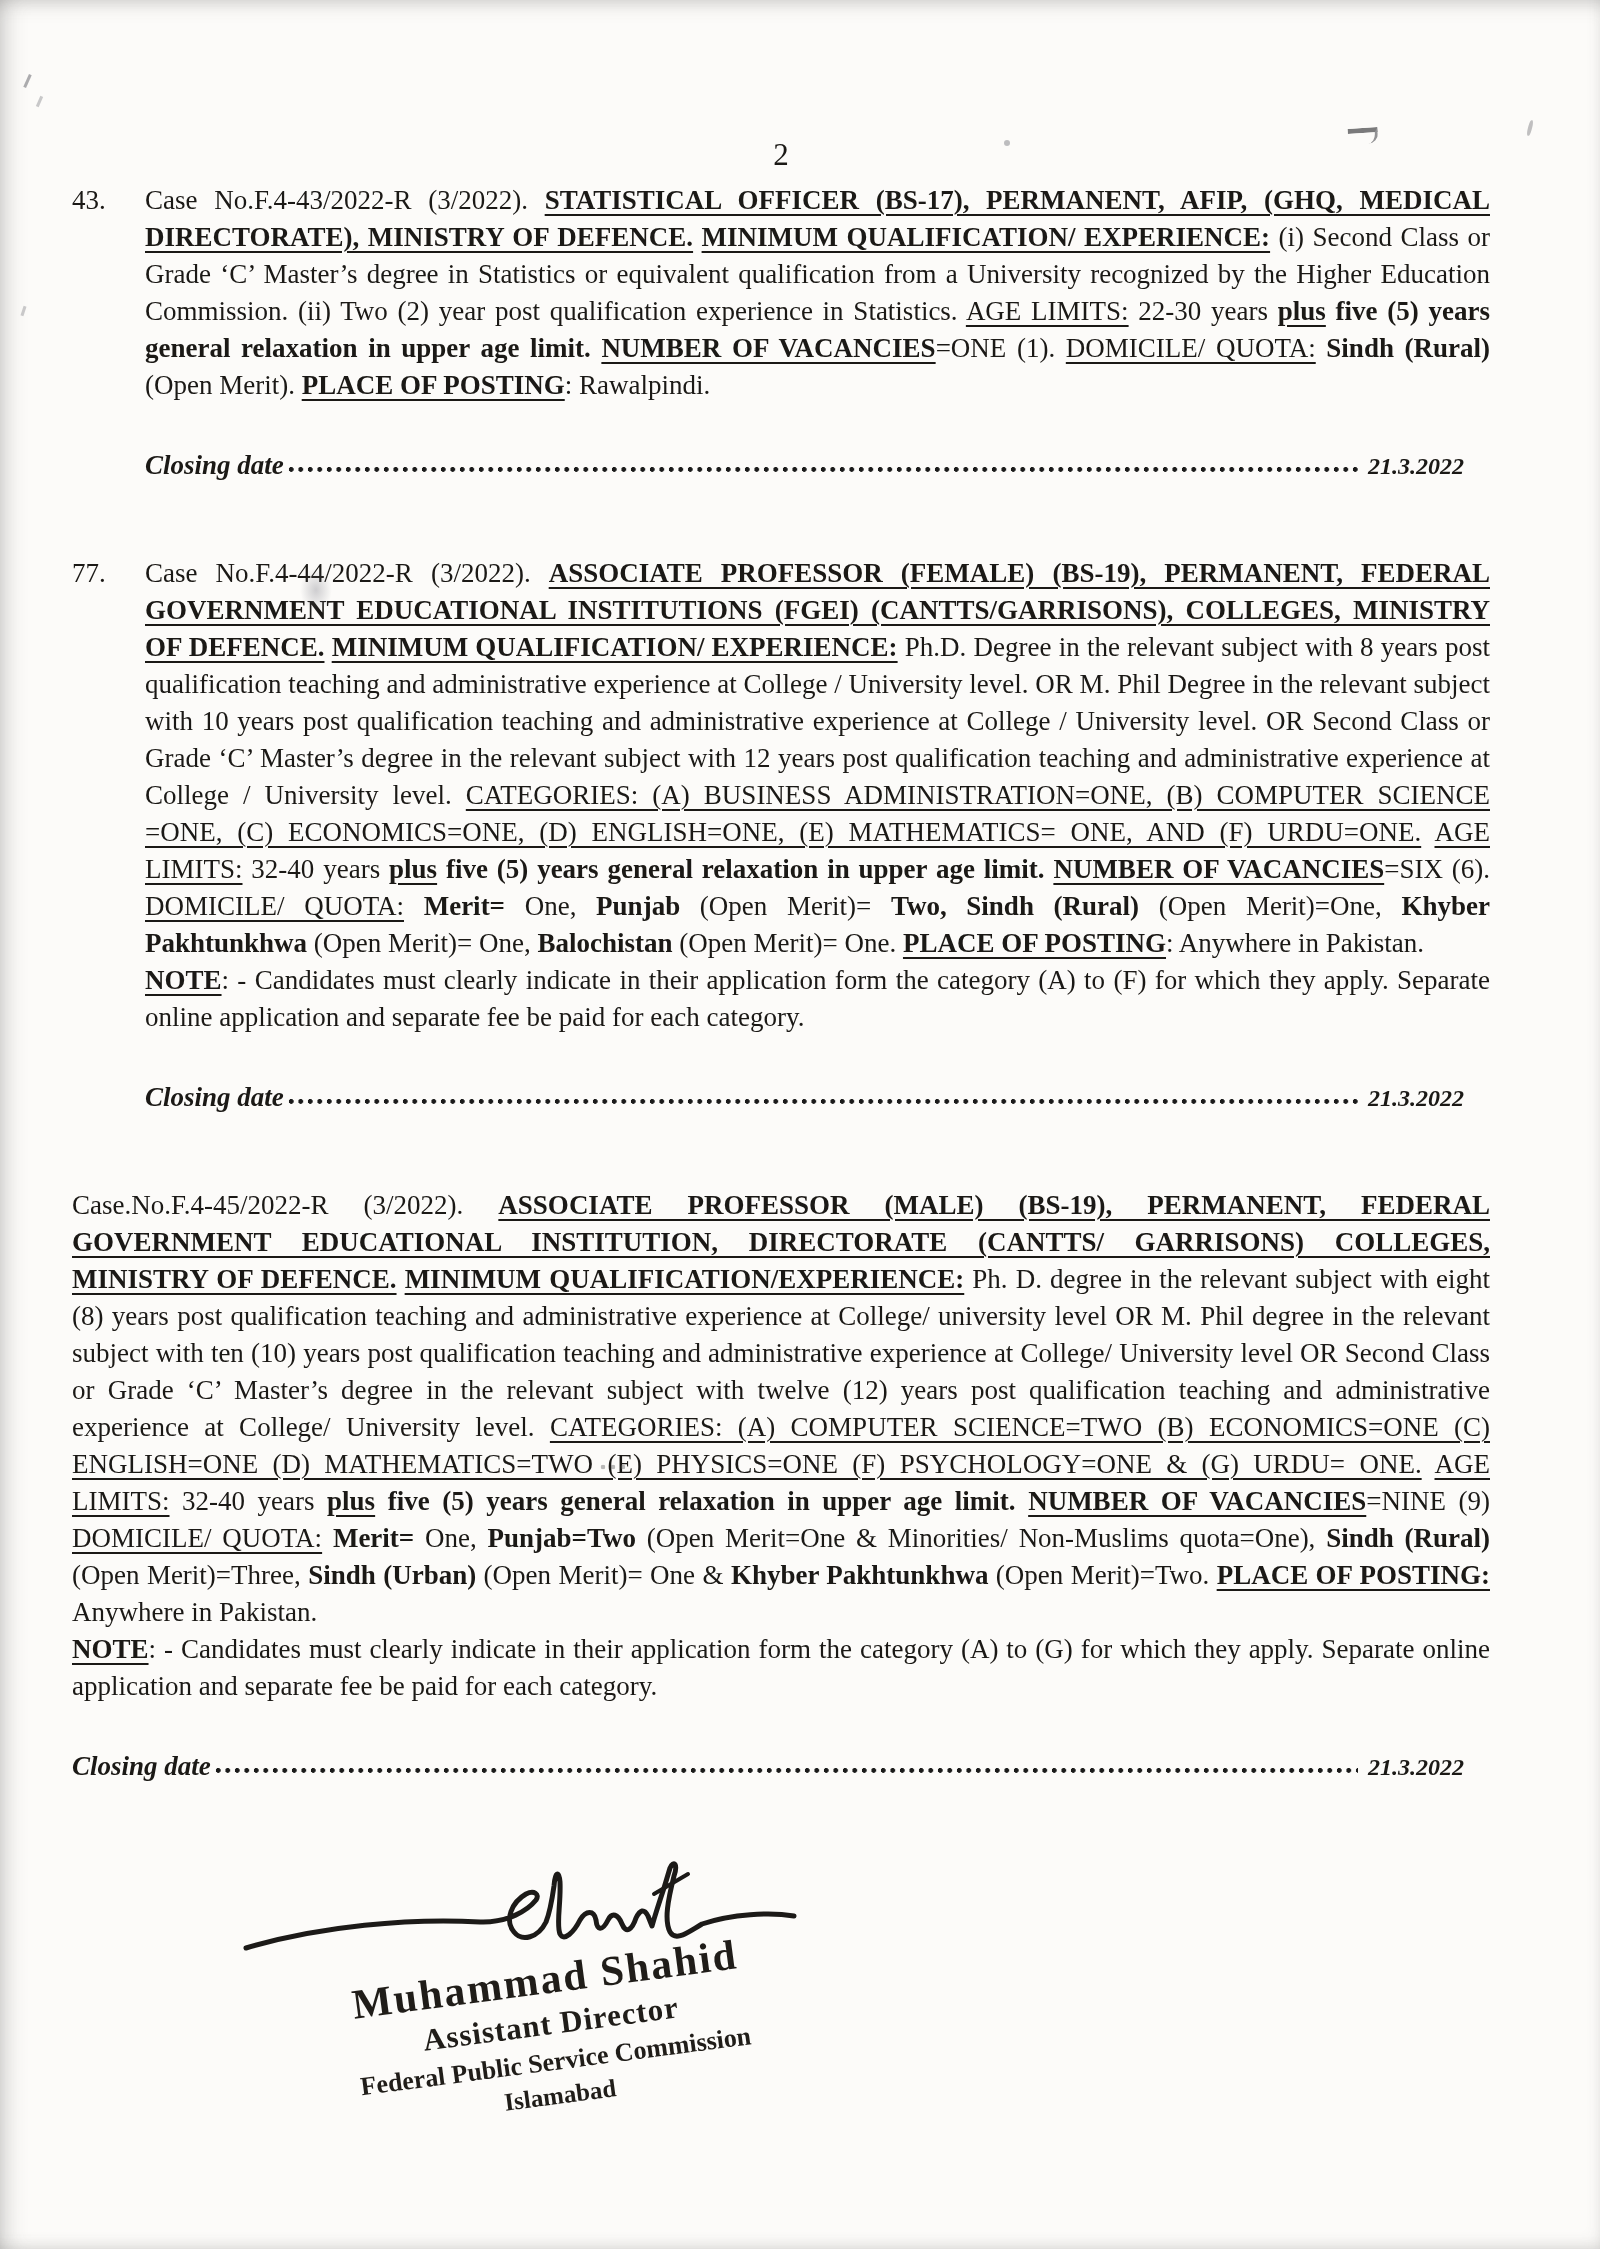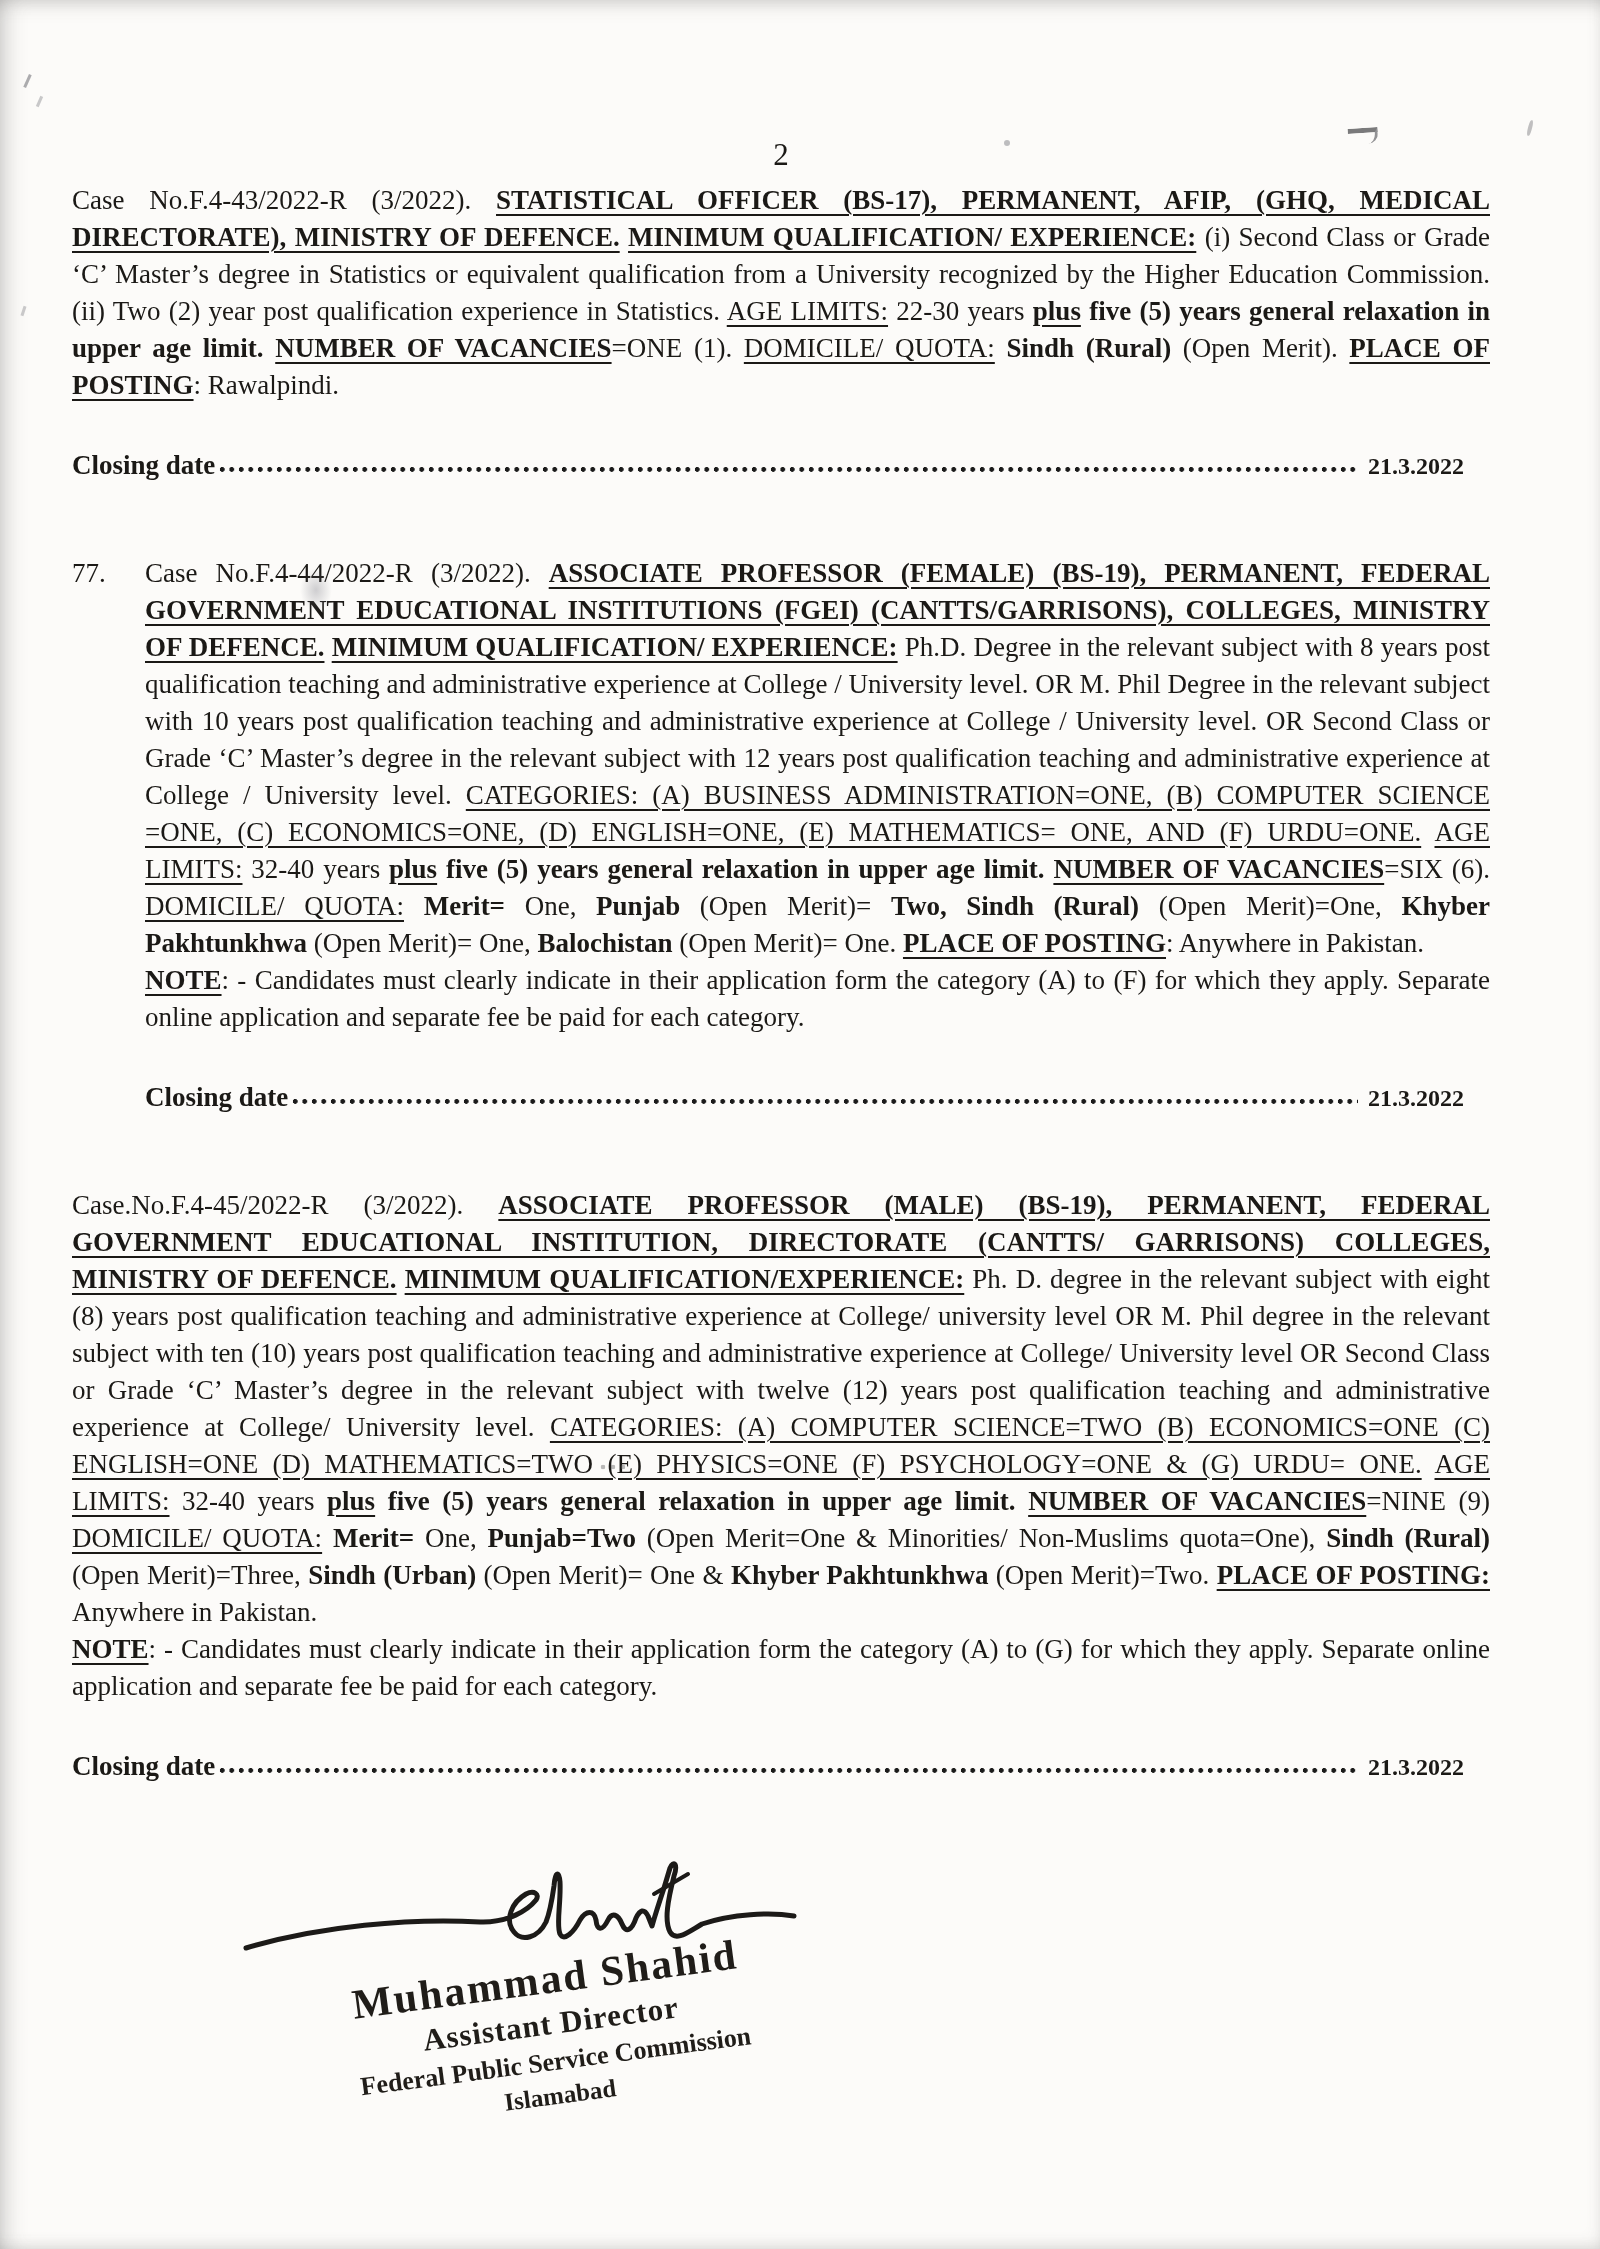--- a/index.html
+++ b/index.html
@@ -13,21 +13,21 @@
                 inset 0 18px 20px -16px rgba(70,70,70,.25),
                 inset -8px -12px 18px -12px rgba(70,70,70,.20);
   }
   .page-number { text-align:center; font-size:31px; line-height:38px; margin-bottom:8px; }
   .case { display:flex; margin-bottom:74px; }
   .case-num { width:73px; font-size:27px; line-height:37px; }
   .case-body { flex:1; min-width:0; }
   .case-text { font-size:27px; line-height:37px; text-align:justify;font-family:Liberation Serif, serif; }
   span.b { font-weight:700; }
   span.u { text-decoration:underline; text-decoration-thickness:2.2px; text-underline-offset:5px; }
-  .closing { display:flex; align-items:baseline; margin-top:46px; padding-right:26px; }
+  .closing { display:flex; align-items:baseline; margin-top:46px; padding-right:26px;font-style:italic; }
   .closing-label { font-weight:700; font-size:27px; white-space:nowrap; }
   .leader {
     flex:1; height:7px; align-self:flex-end; margin:0 10px 8px 4px;
     background-image: radial-gradient(circle at 3.2px 3.4px, #1a1a1a 2.1px, transparent 2.7px);
     background-size: 9.5px 7px; background-repeat: repeat-x; background-position: left bottom;
   }
   .closing-date { font-weight:700; font-size:24px; white-space:nowrap; }
   
   .sig-block { position:relative; margin-left:168px; height:320px; }
   .sig-svg { position:absolute; left:0; top:4px; width:560px; height:120px; }
@@ -57,20 +57,21 @@
 </style>
 </head>
 <body>
 
 <div class="page">
 
   <div class="page-number">2</div>
 
   <div>
       <section class="case">
+        <div class="case-num">43.</div>
         <div class="case-body">
           <p class="case-text"><span>Case No.F.4-43/2022-R (3/2022). </span><span class="b u">STATISTICAL OFFICER (BS-17), PERMANENT, AFIP, (GHQ, MEDICAL DIRECTORATE), MINISTRY OF DEFENCE.</span><span> </span><span class="b u">MINIMUM QUALIFICATION/ EXPERIENCE:</span><span> (i) Second Class or Grade ‘C’ Master’s degree in Statistics or equivalent qualification from a University recognized by the Higher Education Commission. (ii) Two (2) year post qualification experience in Statistics. </span><span class="u">AGE LIMITS:</span><span> 22-30 years </span><span class="b u">plus</span><span class="b"> five (5) years general relaxation in upper age limit. </span><span class="b u">NUMBER OF VACANCIES</span><span>=ONE (1). </span><span class="u">DOMICILE/ QUOTA:</span><span> </span><span class="b">Sindh (Rural)</span><span> (Open Merit). </span><span class="b u">PLACE OF POSTING</span><span>: Rawalpindi.</span></p>
           <div class="closing">
             <span class="closing-label">Closing date</span>
             <span class="leader"></span>
             <span class="closing-date">21.3.2022</span>
           </div>
         </div>
       </section>
       <section class="case">

